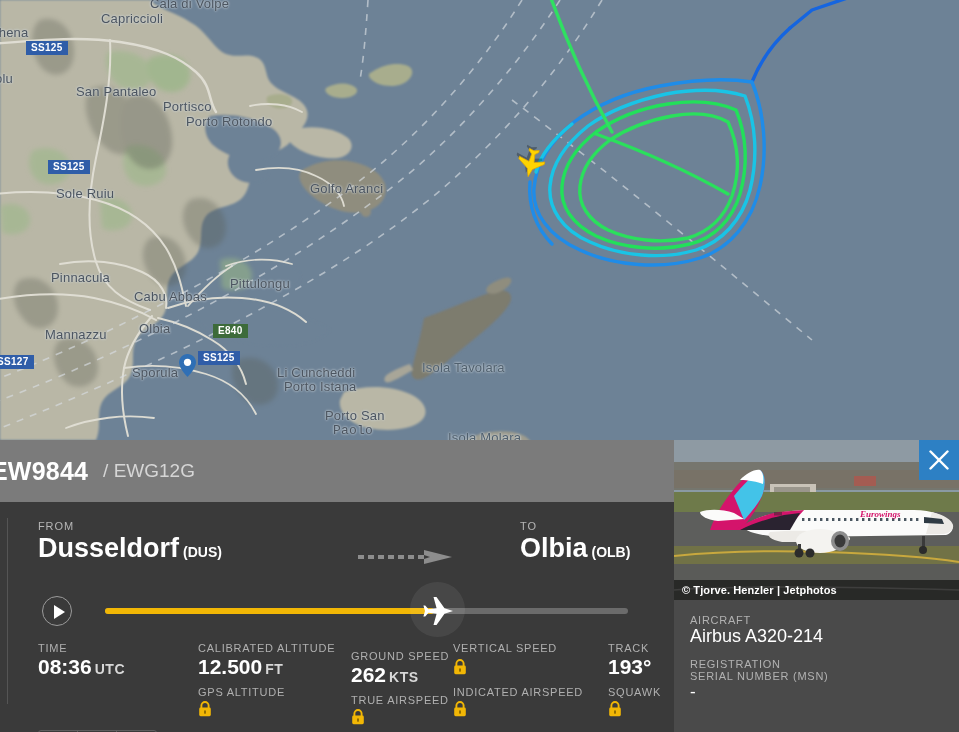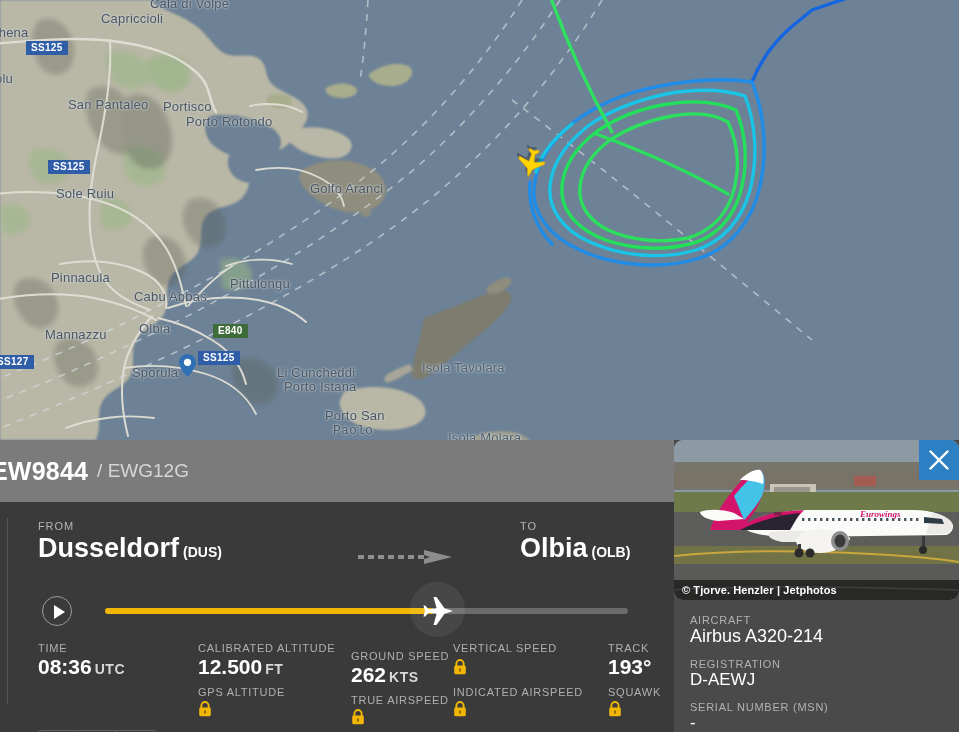--- a/index.html
+++ b/index.html
@@ -56,21 +56,21 @@
     height: 62px;
     background: #7b7b7b;
     display: flex; align-items: center;
     padding-left: 0px;
   }
   #flight-title {
     font-size: 25px; font-weight: bold; color: #ffffff;
     margin-left: -9px; letter-spacing: .2px;
   }
   #flight-callsign {
-    font-size: 19px; color: #d6d6d6; margin-left: 9px; font-weight: normal;
+    font-size: 19px; color: #d6d6d6; margin-left: 15px; font-weight: normal;
   }
   #panel-body { position: relative; height: 230px; }
 
   .left-rule {
     position: absolute; left: 7px; top: 16px;
     width: 1px; height: 186px; background: #555;
   }
 
   
   #route { position: absolute; left: 38px; top: 18px; right: 16px; height: 60px; }
@@ -152,21 +152,20 @@
 
   
   #aircraft-panel {
     position: absolute; right: 0; bottom: 0;
     width: 285px; height: 292px;
     background: #4a4a4a;
   }
   #photo {
     position: relative; width: 285px; height: 160px; overflow: hidden;
     background: #8a9aa4;
-    border-radius: 9px;
   }
   #photo svg { position: absolute; top: 0; left: 0; }
   #photo-credit {
     position: absolute; left: 0; bottom: 0; right: 0;
     height: 20px; line-height: 20px;
     background: rgba(0,0,0,.55);
     color: #fff; font-size: 11px; font-weight: bold; padding-left: 8px;
     letter-spacing: .1px;
   }
   #close-btn {
@@ -354,21 +353,21 @@
         </g>
         <path d="M0,-13 L2.6,-5 L13,2.5 L13,5 L2.6,2.2 L1.6,10 L5,13 L5,15 L0,13.5 L-5,15 L-5,13 L-1.6,10 L-2.6,2.2 L-13,5 L-13,2.5 L-2.6,-5 Z" fill="#ffd400" stroke="#e0a800" stroke-width="0.7"></path>
       </g>
     </svg>
 
     <div id="map-labels">
         <div class="map-label" style="left: 150px; top: -4px;">Cala di Volpe</div>
         <div class="map-label" style="left: 101px; top: 11px;">Capriccioli</div>
         <div class="map-label" style="left: -8px; top: 25px;">chena</div>
         <div class="map-label" style="left: -8px; top: 71px;">iolu</div>
-        <div class="map-label" style="left: 68px; top: 84px; margin-top: 13px;">San Pantaleo</div>
+        <div class="map-label" style="left: 76px; top: 84px;">San Pantaleo</div>
         <div class="map-label" style="left: 163px; top: 99px;">Portisco</div>
         <div class="map-label" style="left: 186px; top: 114px;">Porto Rotondo</div>
         <div class="map-label" style="left: 56px; top: 186px;">Sole Ruiu</div>
         <div class="map-label" style="left: 310px; top: 181px;">Golfo Aranci</div>
         <div class="map-label" style="left: 51px; top: 270px;">Pinnacula</div>
         <div class="map-label" style="left: 134px; top: 275px; margin-top: 14px;">Cabu Abbas</div>
         <div class="map-label" style="left: 230px; top: 276px;">Pittulongu</div>
         <div class="map-label" style="left: 45px; top: 327px;">Mannazzu</div>
         <div class="map-label" style="left: 139px; top: 321px;">Olbia</div>
         <div class="map-label" style="left: 132px; top: 365px;">Sporula</div>
@@ -608,19 +607,18 @@
           <line x1="1.5" y1="1.5" x2="18.5" y2="18.5" stroke="#ffffff" stroke-width="2.4" stroke-linecap="round"></line>
           <line x1="18.5" y1="1.5" x2="1.5" y2="18.5" stroke="#ffffff" stroke-width="2.4" stroke-linecap="round"></line>
         </svg>
       </div>
     </div>
 
     <div id="ac-info">
       <div class="ac-lab">AIRCRAFT</div>
       <div class="ac-val">Airbus A320-214</div>
       <div class="ac-lab">REGISTRATION</div>
-      <div class="ac-val small">D-AEWJ</div>
       <div class="ac-lab">SERIAL NUMBER (MSN)</div>
       <div class="ac-val small">-</div>
     </div>
   </div>
 
 </div>
 
 </body></html>

